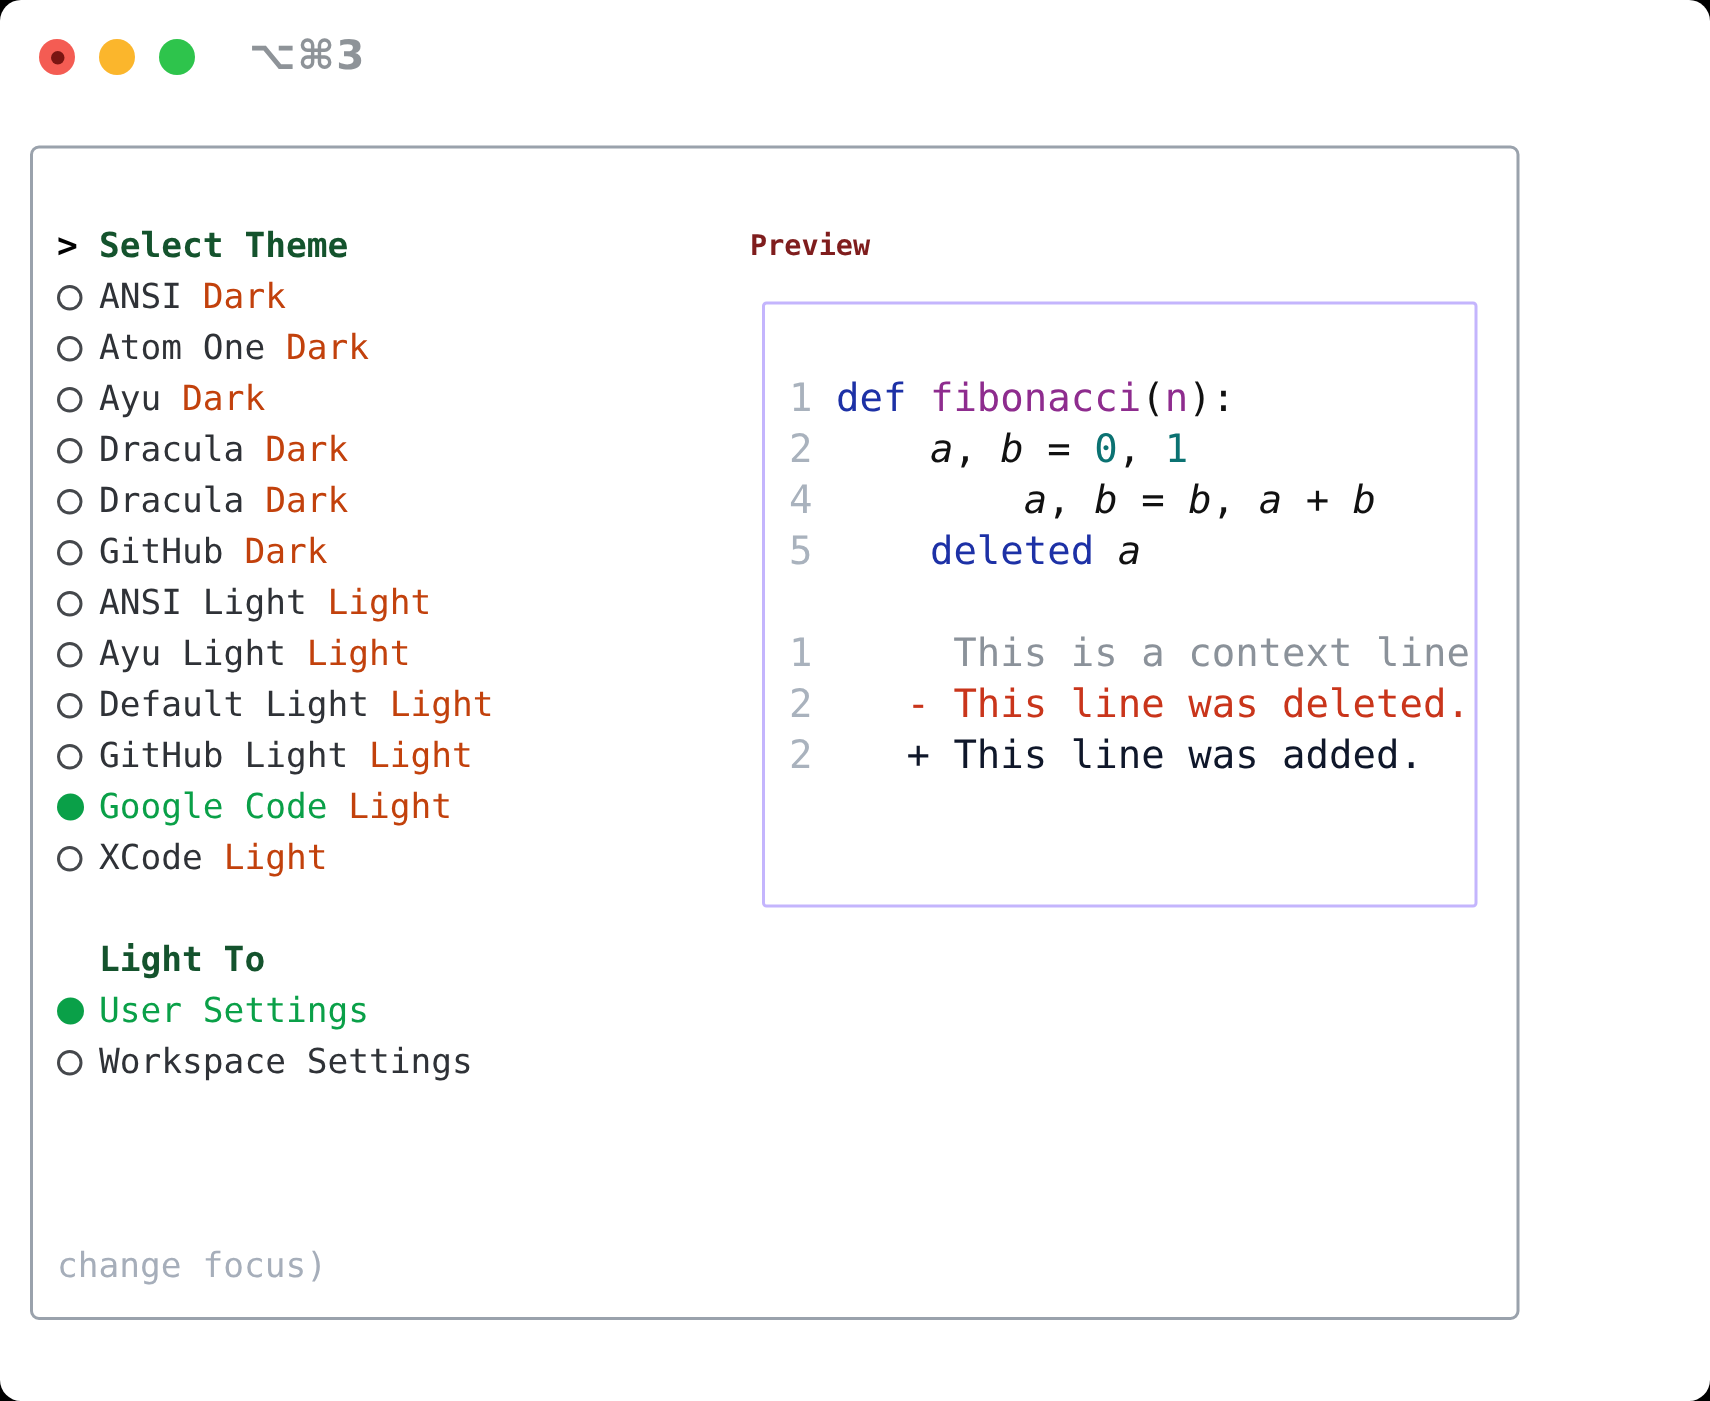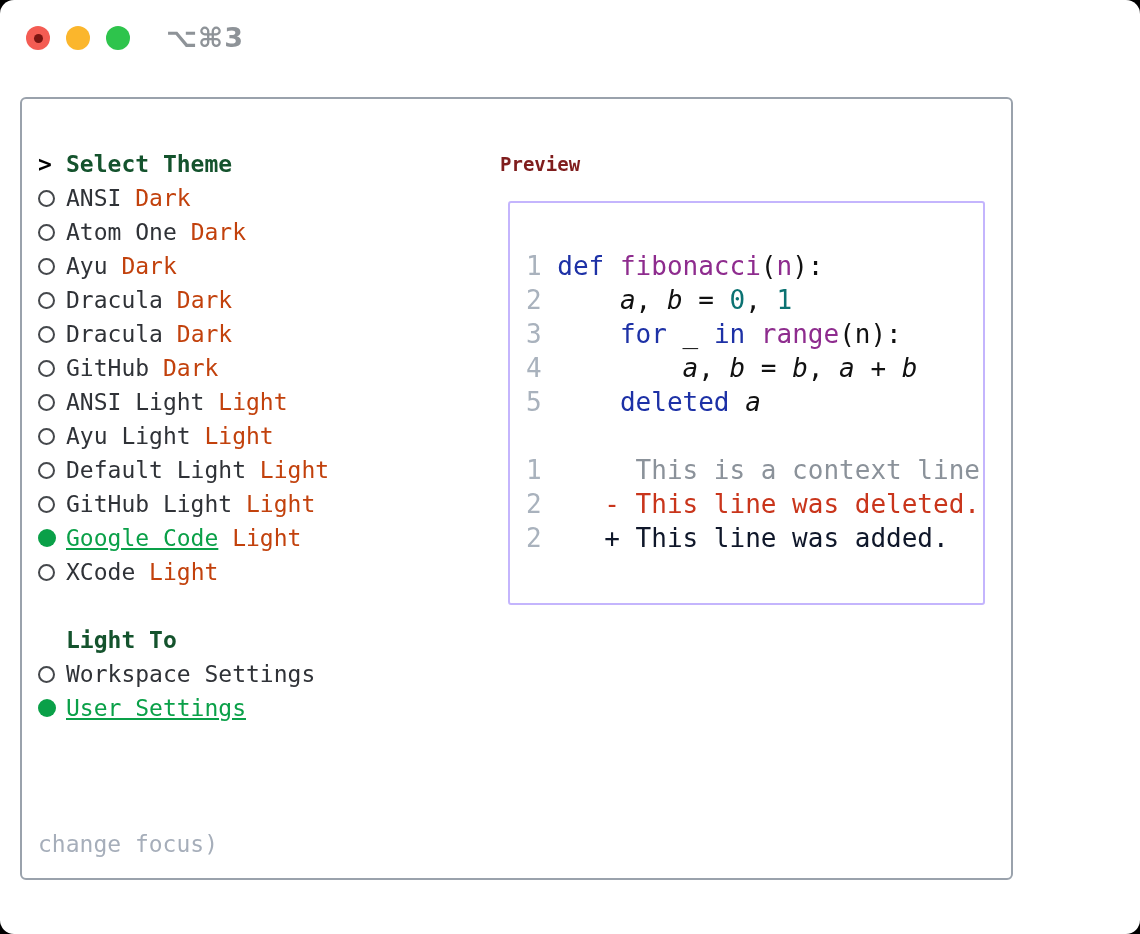--- a/index.html
+++ b/index.html
@@ -48,21 +48,21 @@
   .marker { flex: 0 0 28px; width: 28px; display: flex; align-items: center; }
   .cursor-glyph { font-weight: bold; color: #000; }
   .bullet {
     width: 13px; height: 13px; border-radius: 50%;
     border: 2.5px solid #45484c; box-sizing: content-box;
   }
   .bullet.filled { border: none; width: 18px; height: 18px; background: #0aa048; }
   .hdr { font-weight: bold; color: #14532d; }
   .label { white-space: pre; }
   .variant { color: #c2410c; margin-left: 1ch; white-space: pre; }
-  .theme-row.selected .label { color: #0aa048; text-decoration: underline; }
+  .theme-row.selected .label { color: #0aa048; }
   .spacer { height: 34px; }
   .help { color: #a6aeba; white-space: pre; }
   .help div { height: 34px; }
   
   .preview-label {
     position: absolute; left: 478px; top: 48px;
     font-size: 19px; line-height: 34px; font-weight: bold; color: #7f1d1d;
   }
   .preview-box {
     position: absolute; left: 486px; top: 102px;
@@ -121,38 +121,37 @@
         </div>
 
       <div class="spacer"></div>
 
       <div class="row">
         <span class="marker"></span>
         <span class="hdr">Light To</span>
       </div>
 
       <div id="apply-list">
+          <div class="row theme-row selected"><span class="marker"><span class="bullet filled"></span></span><span class="label">User Settings</span></div>
           <div class="row theme-row"><span class="marker"><span class="bullet"></span></span><span class="label">Workspace Settings</span></div>
-          <div class="row theme-row selected"><span class="marker"><span class="bullet filled"></span></span><span class="label">User Settings</span></div>
         </div>
 
       <div class="spacer"></div>
 
       <div class="help">
         <div>change focus)</div>
       </div>
     </div>
 
     <div class="preview-label">Preview</div>
 
     <div class="preview-box">
       <div class="code" id="code-pre">
           <div class="cl"><span class="ln">1 </span><span class="kw">def</span><span class="pl"> </span><span class="fn">fibonacci</span><span class="pl">(</span><span class="fn">n</span><span class="pl">):</span></div>
           <div class="cl"><span class="ln">2 </span><span class="pl">    </span><span class="vr">a</span><span class="pl">, </span><span class="vr">b</span><span class="pl"> = </span><span class="lit">0</span><span class="pl">, </span><span class="lit">1</span></div>
-          <div class="cl"><span class="ln">3 </span><span class="pl">    </span><span class="kw">for</span><span class="pl"> _ </span><span class="kw">in</span><span class="pl"> </span><span class="fn">range</span><span class="pl">(n):</span></div>
           <div class="cl"><span class="ln">4 </span><span class="pl">        </span><span class="vr">a</span><span class="pl">, </span><span class="vr">b</span><span class="pl"> = </span><span class="vr">b</span><span class="pl">, </span><span class="vr">a</span><span class="pl"> + </span><span class="vr">b</span></div>
           <div class="cl"><span class="ln">5 </span><span class="pl">    </span><span class="kw">deleted</span><span class="pl"> </span><span class="vr">a</span></div>
           <div class="cl"></div>
           <div class="cl"><span class="ln">1</span><span class="pl">      </span><span class="ctx">This is a context line.</span></div>
           <div class="cl"><span class="ln">2</span><span class="pl">    </span><span class="del">- This line was deleted.</span></div>
           <div class="cl"><span class="ln">2</span><span class="pl">    </span><span class="add">+ This line was added.</span></div>
         </div>
     </div>
 
   </div>

